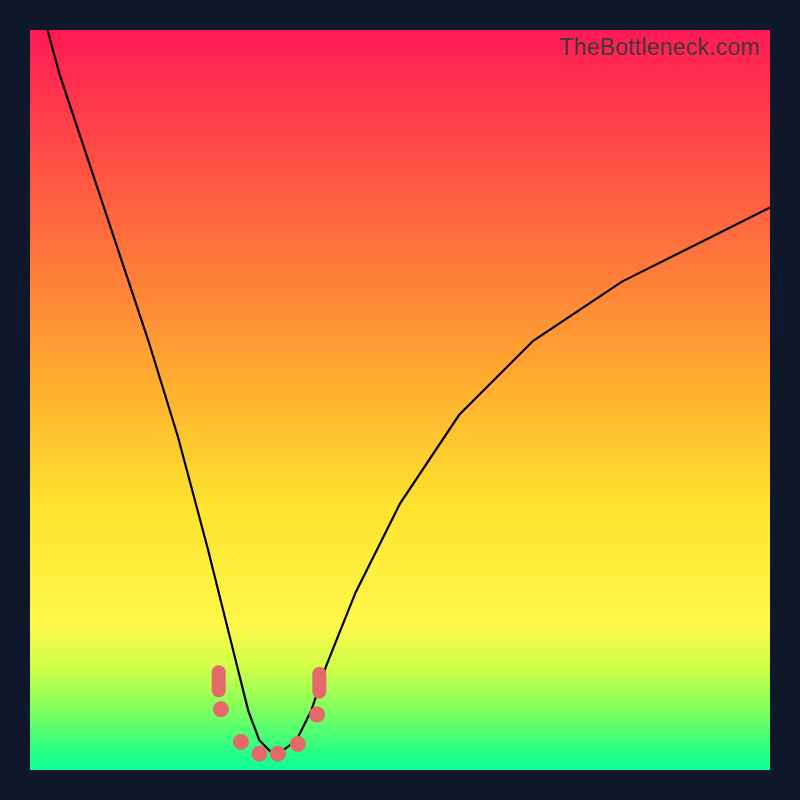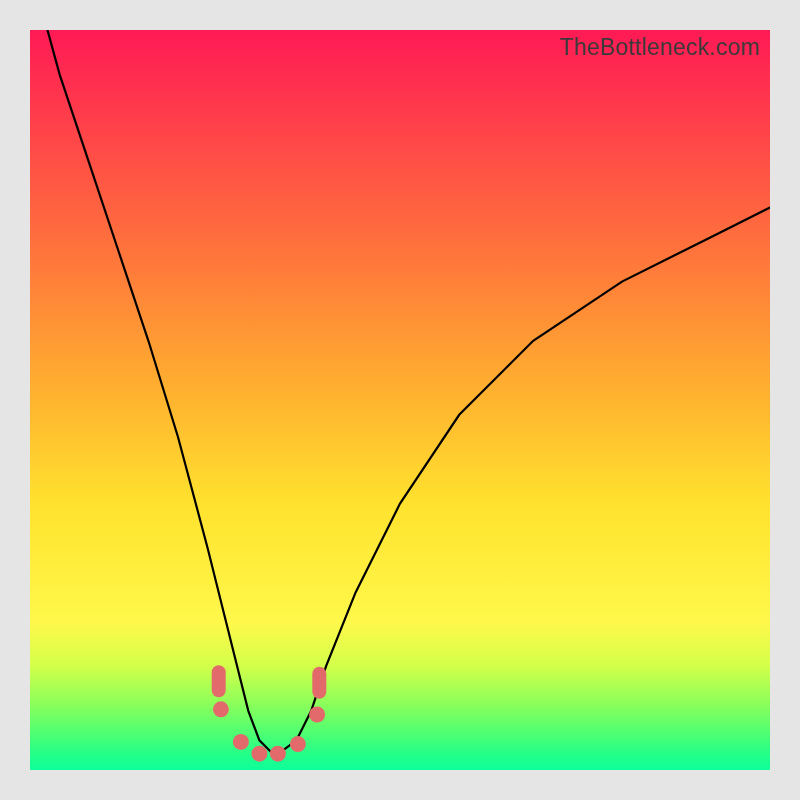--- a/index.html
+++ b/index.html
@@ -7,21 +7,21 @@
     padding: 0;
     width: 800px;
     height: 800px;
     overflow: hidden;
     font-family: Arial, Helvetica, sans-serif;
   }
   .frame {
     position: relative;
     width: 800px;
     height: 800px;
-    background: #e5e5e5;
+    background: #0f172a;
   }
   .plot {
     position: absolute;
     left: 30px;
     top: 30px;
     width: 740px;
     height: 740px;
     overflow: hidden;
     background: linear-gradient(
       to bottom,

